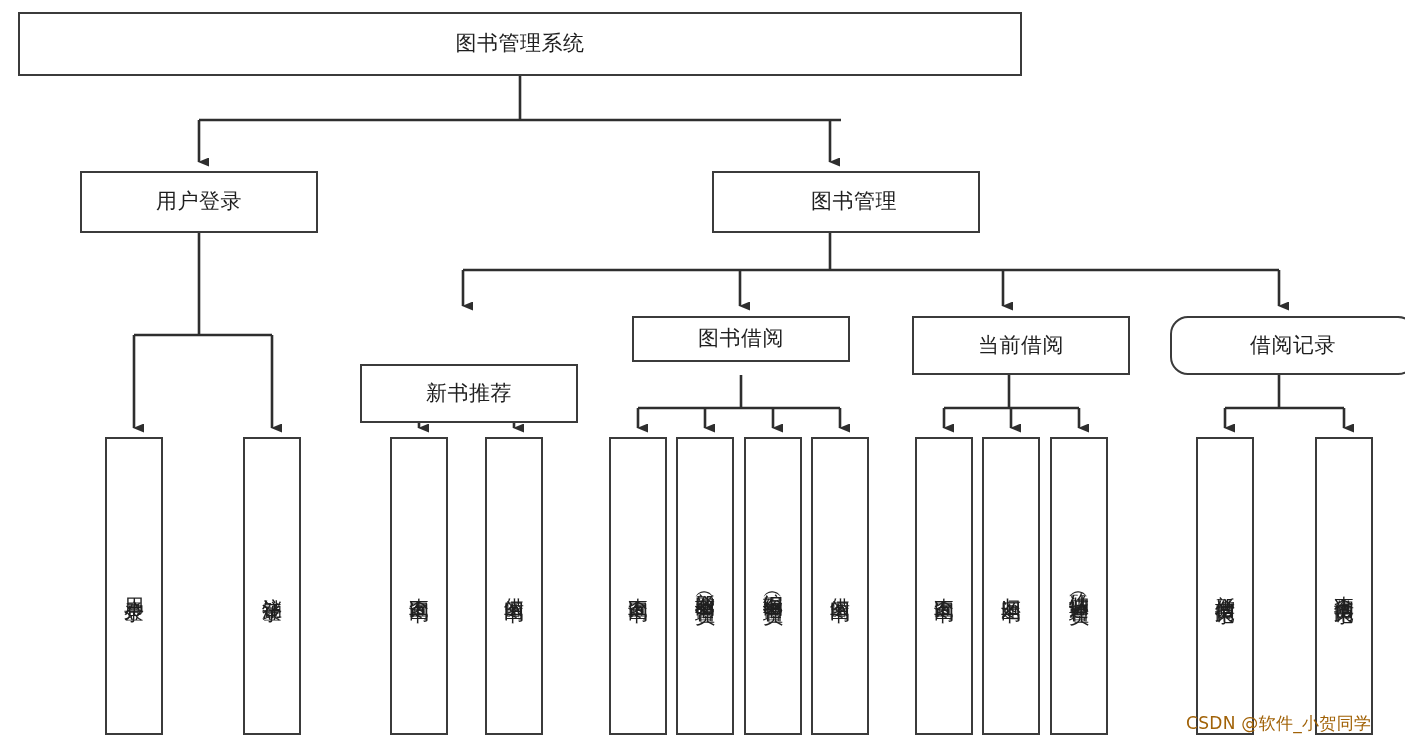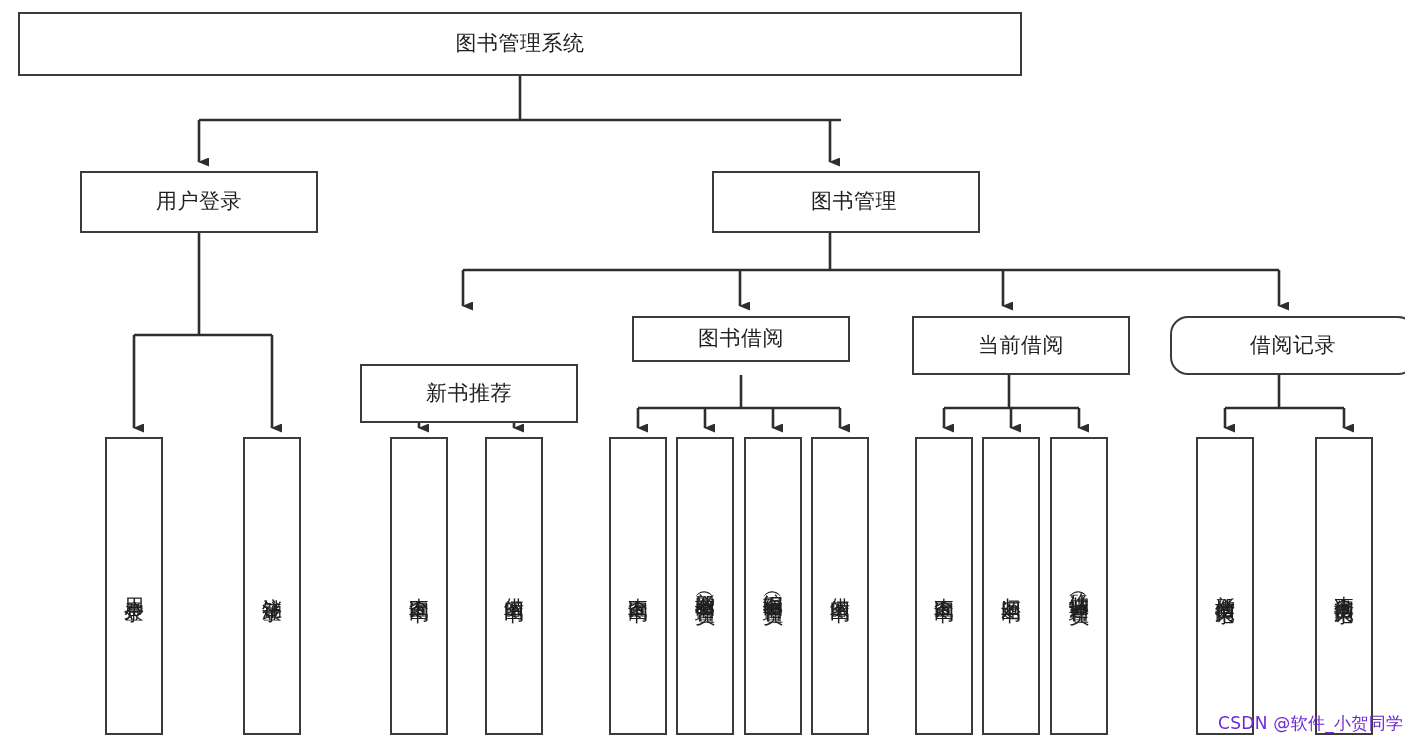--- a/index.html
+++ b/index.html
@@ -58,24 +58,23 @@
     color: #1f1f1f;
     max-height: 272px;
     text-align: center;
   }
   .node-root .node-label { font-size: 22px; }
   .watermark {
     position: absolute;
     left: 1186px;
     top: 712px;
     font-size: 17px;
-    color: #6d28d9;
+    color: #a16207;
     white-space: nowrap;
     letter-spacing: 0.3px;
-    margin-left: 32px;
   }
 </style>
 </head>
 <body>
 
 <div id="diagram-root">
 
   <svg class="edges" viewBox="0 0 1405 747" xmlns="http://www.w3.org/2000/svg">
     <defs>
       <marker id="arrowhead" markerWidth="9" markerHeight="11" refX="4.5" refY="10" orient="auto" markerUnits="userSpaceOnUse">

